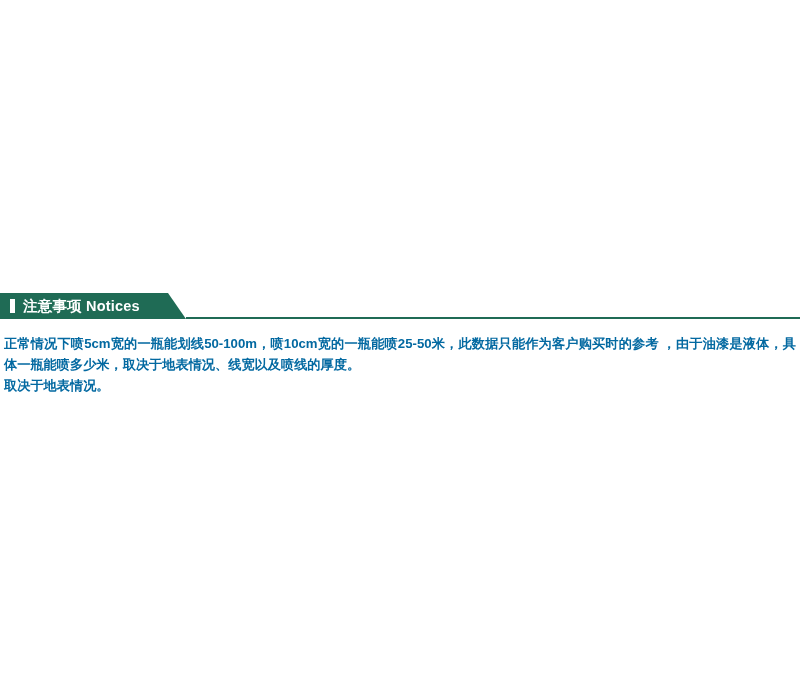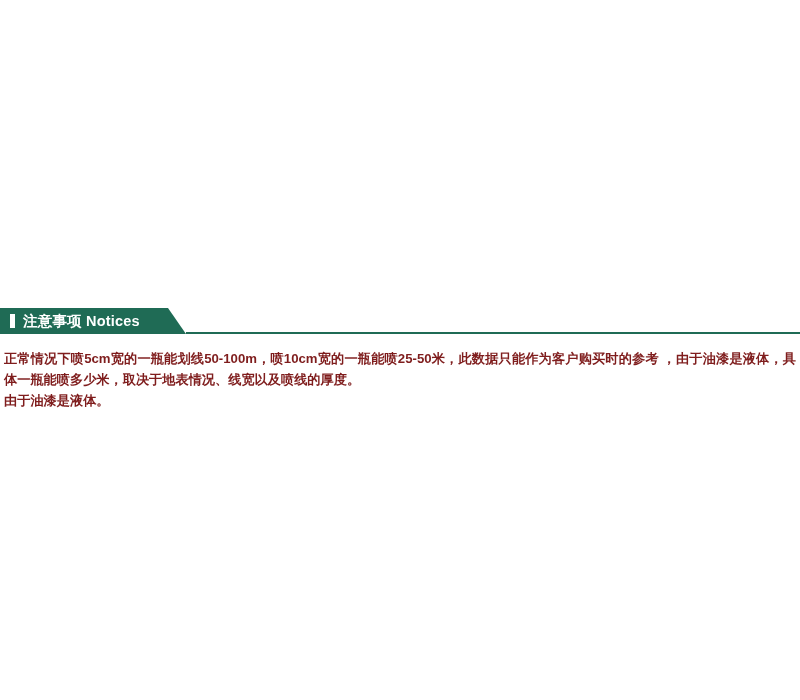--- a/index.html
+++ b/index.html
@@ -16,21 +16,21 @@
     width: 800px;
     height: 700px;
     background: #ffffff;
     overflow: hidden;
   }
 
   
   .notices-section {
     position: absolute;
     left: 0;
-    top: 308px;
+    top: 293px;
     width: 800px;
   }
 
   .heading-row {
     position: relative;
     height: 26px;
     width: 800px;
   }
 
   
@@ -69,21 +69,21 @@
     position: absolute;
     left: 186px;
     right: 0;
     bottom: 0;
     height: 2px;
     background: #1f6b55;
   }
 
   .notices-body {
     padding: 14px 4px 0 4px;
-    color: #7f1d1d;
+    color: #0369a1;
     font-size: 13.2px;
     line-height: 21px;
     font-weight: bold;
   }
   .notices-body p {
     margin: 0;
   }
   .notices-body p.para {
     text-align: justify;
     text-justify: inter-ideograph;
@@ -99,18 +99,18 @@
     <div class="heading-row">
       <div class="heading-rule"></div>
       <div class="heading-tab">
         <span class="heading-accent"></span>
         <span class="heading-title">注意事项 Notices</span>
       </div>
     </div>
 
     <div class="notices-body">
       <p class="para">正常情况下喷5cm宽的一瓶能划线50-100m，喷10cm宽的一瓶能喷25-50米，此数据只能作为客户购买时的参考 ，由于油漆是液体，具体一瓶能喷多少米，取决于地表情况、线宽以及喷线的厚度。</p>
-      <p>由于油漆是液体。</p>
+      <p>取决于地表情况。</p>
     </div>
 
   </section>
 
 </div>
 
 </body></html>

